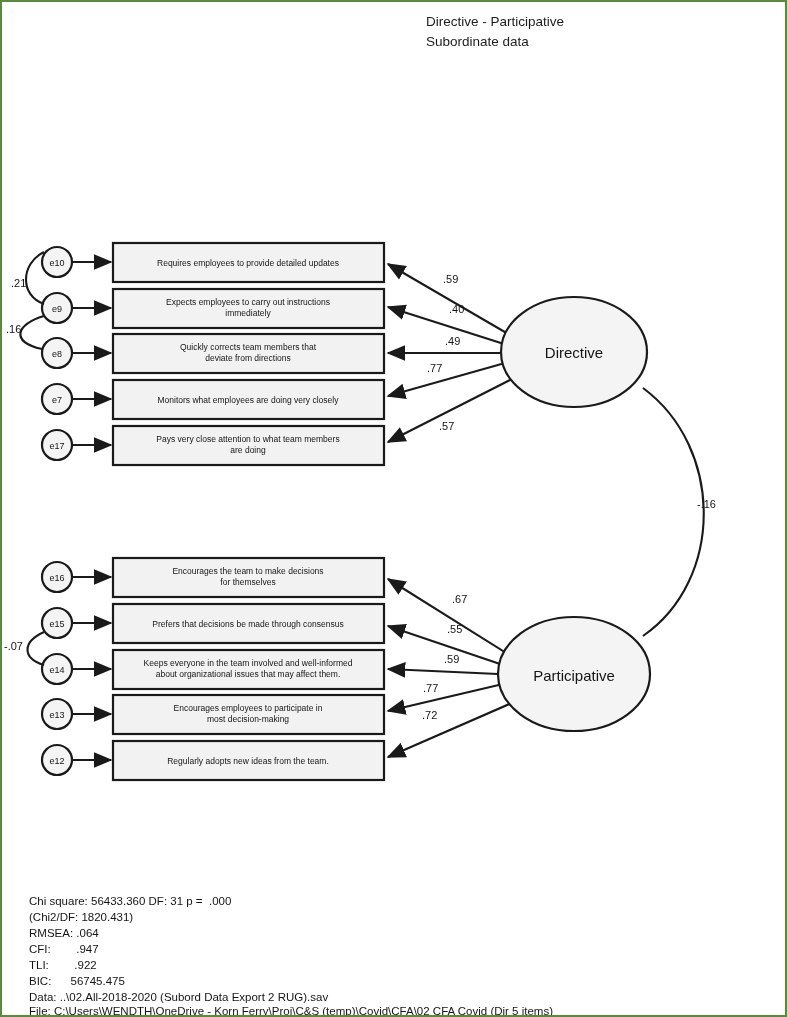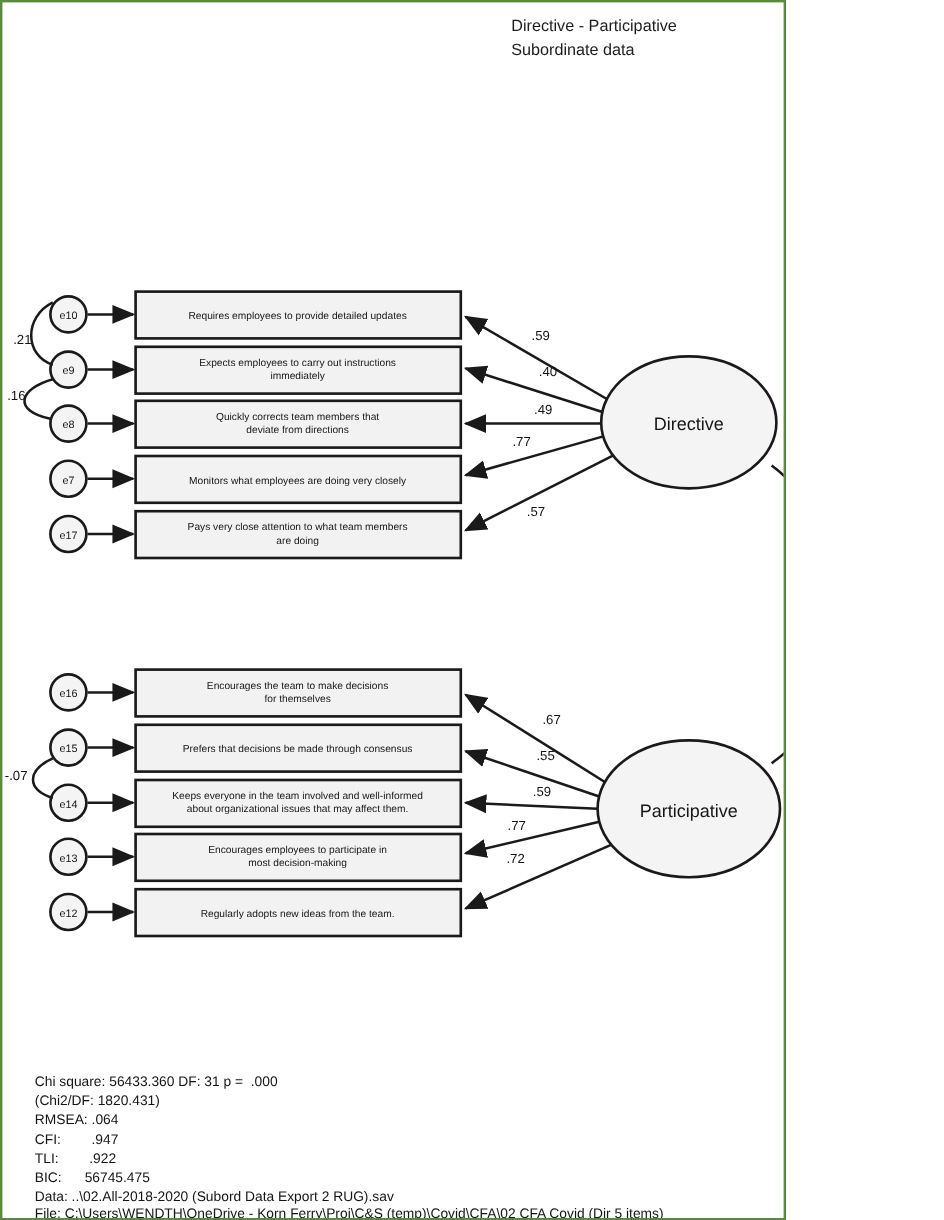--- a/index.html
+++ b/index.html
@@ -2,21 +2,21 @@
 <html><head>
 <meta charset="utf-8">
 <style>
   html, body {
     margin: 0;
     padding: 0;
     background: #ffffff;
   }
   #page {
     position: relative;
-    width: 655px;
+    width: 787px;
     height: 1017px;
     background: #ffffff;
     border: 2px solid #5c8a3c;
     box-sizing: border-box;
     overflow: hidden;
     font-family: "Liberation Sans", sans-serif;
     color: #1a1a1a;
   }
   #diagram {
     position: absolute;

